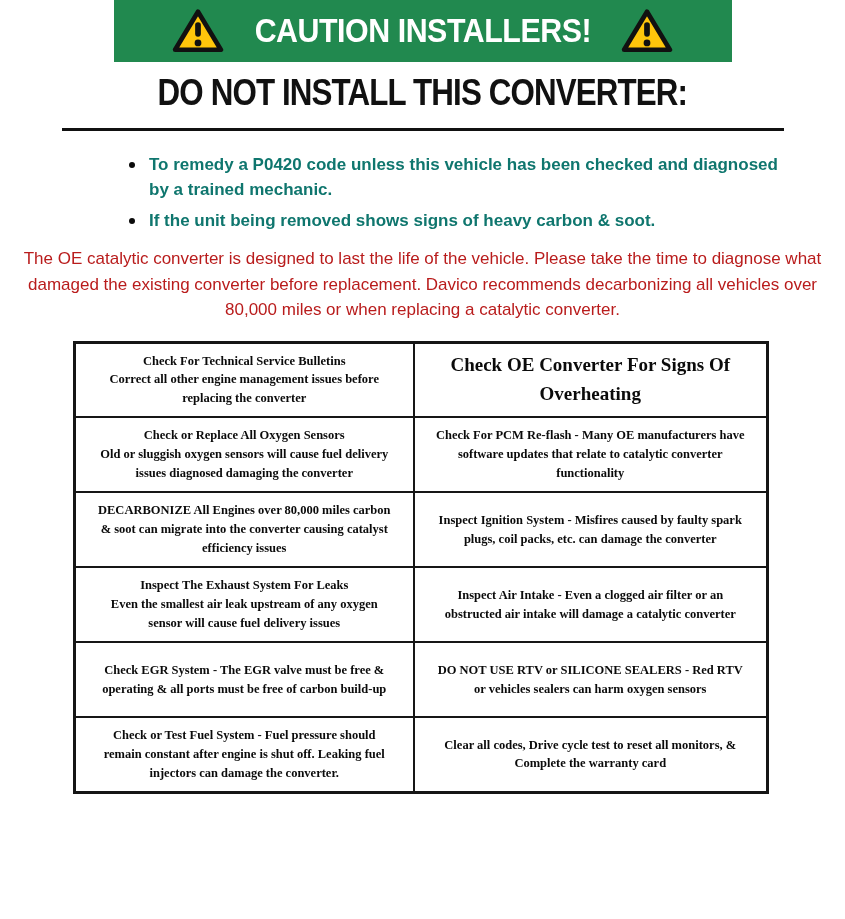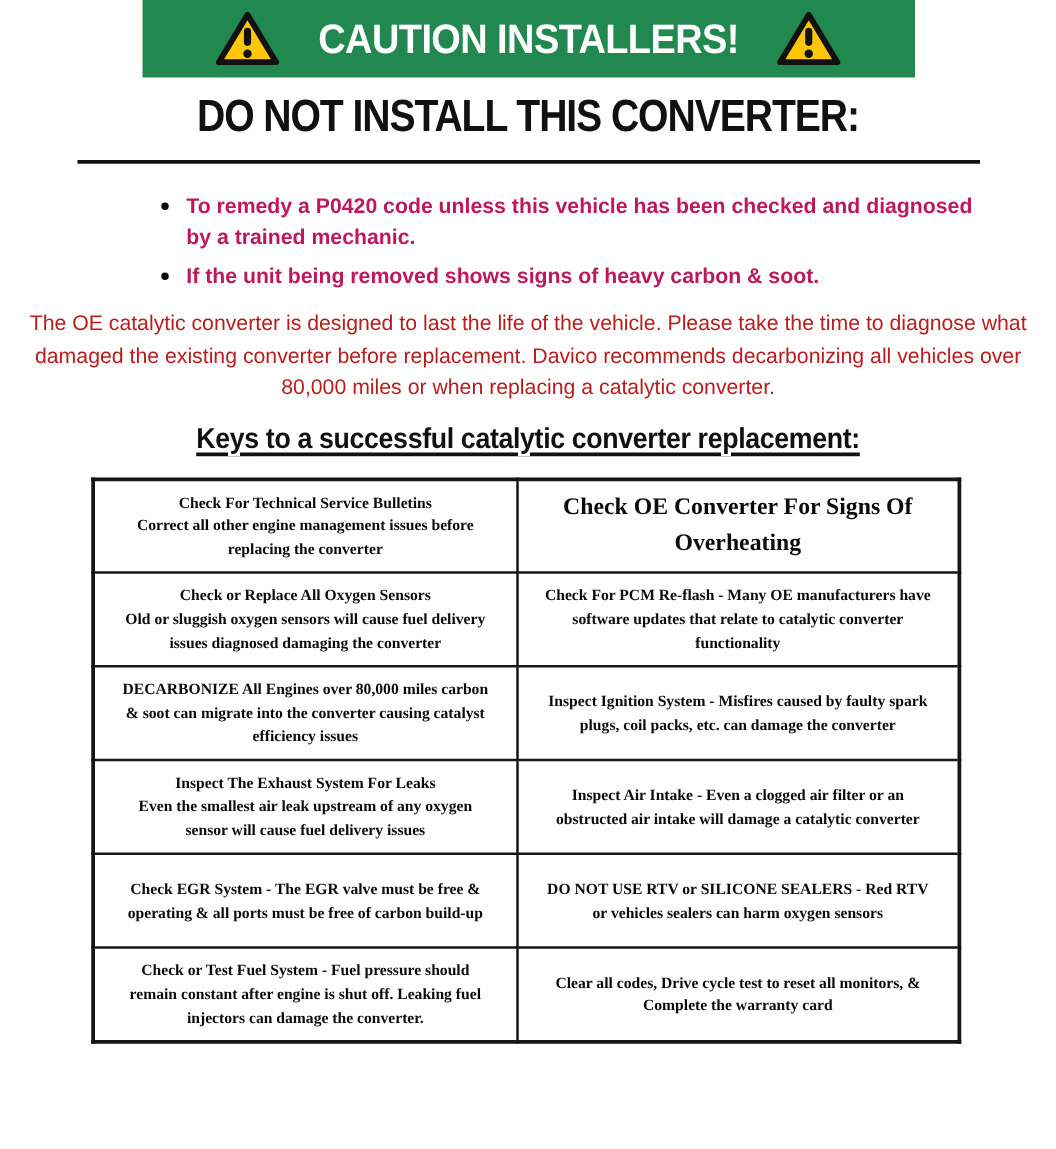--- a/index.html
+++ b/index.html
@@ -71,21 +71,21 @@
     margin: 21px 0 0 122px;
     width: 662px;
   }
   .bullets li {
     position: relative;
     padding-left: 27px;
     font-size: 17px;
     font-weight: 700;
     line-height: 1.5;
     margin-bottom: 5px;
-    color: #be185d;
+    color: #0f766e;
   }
   .bullets li::before {
     content: "";
     position: absolute;
     left: 7px;
     top: 0.6em;
     width: 6px;
     height: 6px;
     border-radius: 50%;
     background: #0b0b0b;
@@ -166,21 +166,20 @@
 
   <div class="divider"></div>
 
   <ul class="bullets">
     <li>To remedy a P0420 code unless this vehicle has been checked and diagnosed by a trained mechanic.</li>
     <li>If the unit being removed shows signs of heavy carbon &amp; soot.</li>
   </ul>
 
   <p class="paragraph">The OE catalytic converter is designed to last the life of the vehicle. Please take the time to diagnose what damaged the existing converter before replacement. Davico recommends decarbonizing all vehicles over 80,000 miles or when replacing a catalytic converter.</p>
 
-  <h2 class="keys-heading"><span class="condensed">Keys to a successful catalytic converter replacement:</span></h2>
 
   <table class="keys-table">
     <colgroup>
       <col class="left-col">
       <col class="right-col">
     </colgroup>
     <tbody>
         <tr>
           <td>Check For Technical Service Bulletins
 Correct all other engine management issues before replacing the converter</td>

